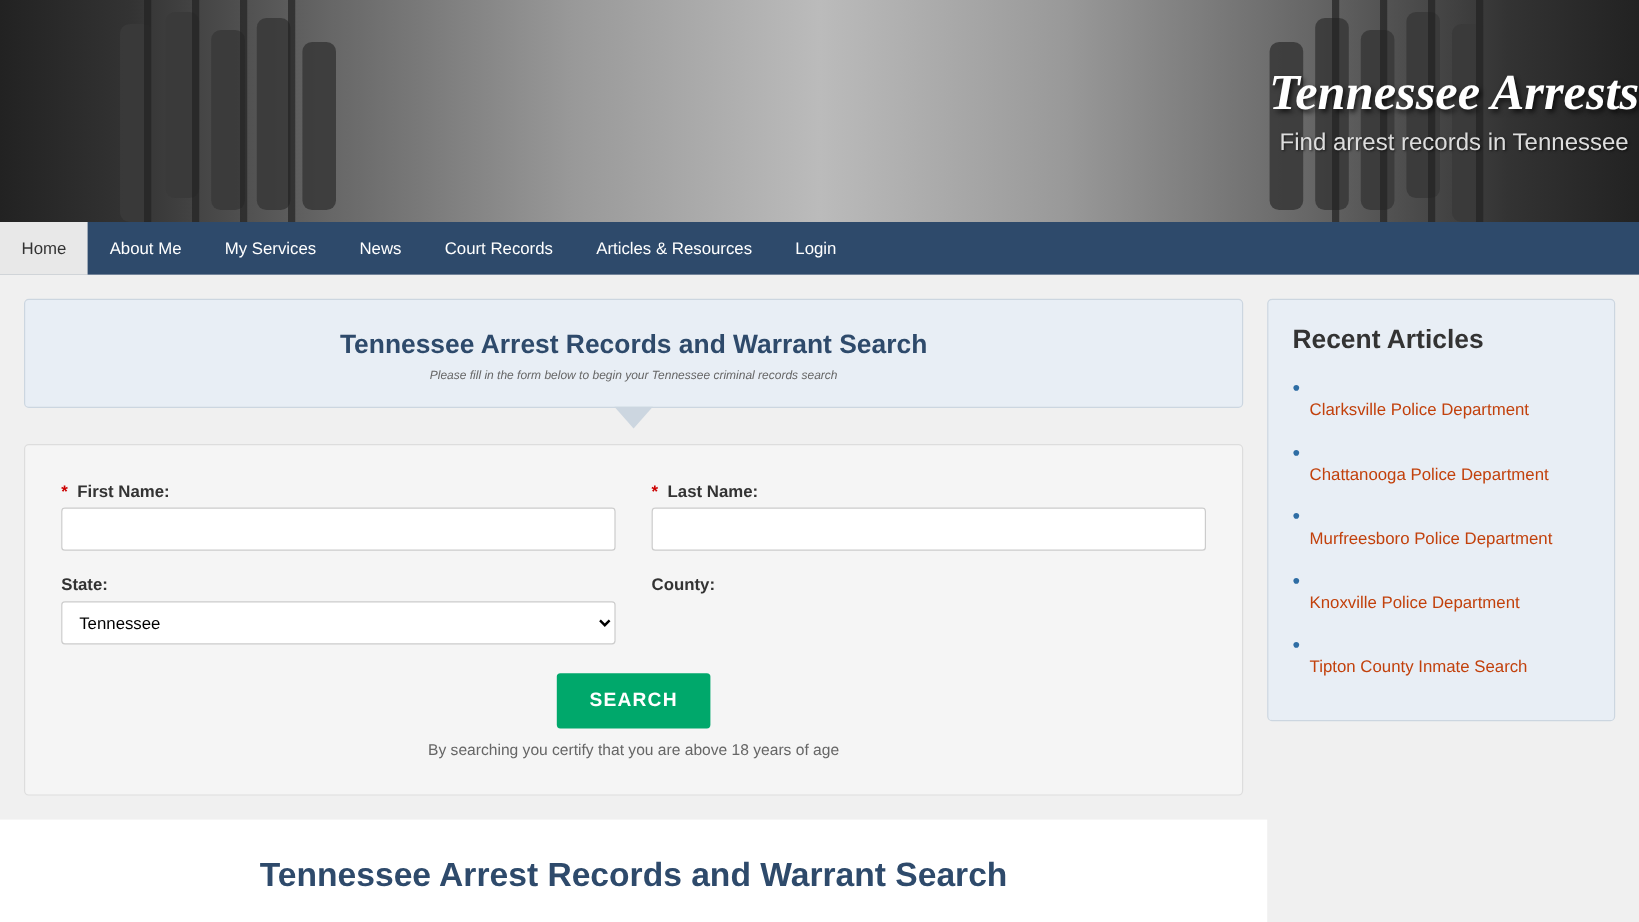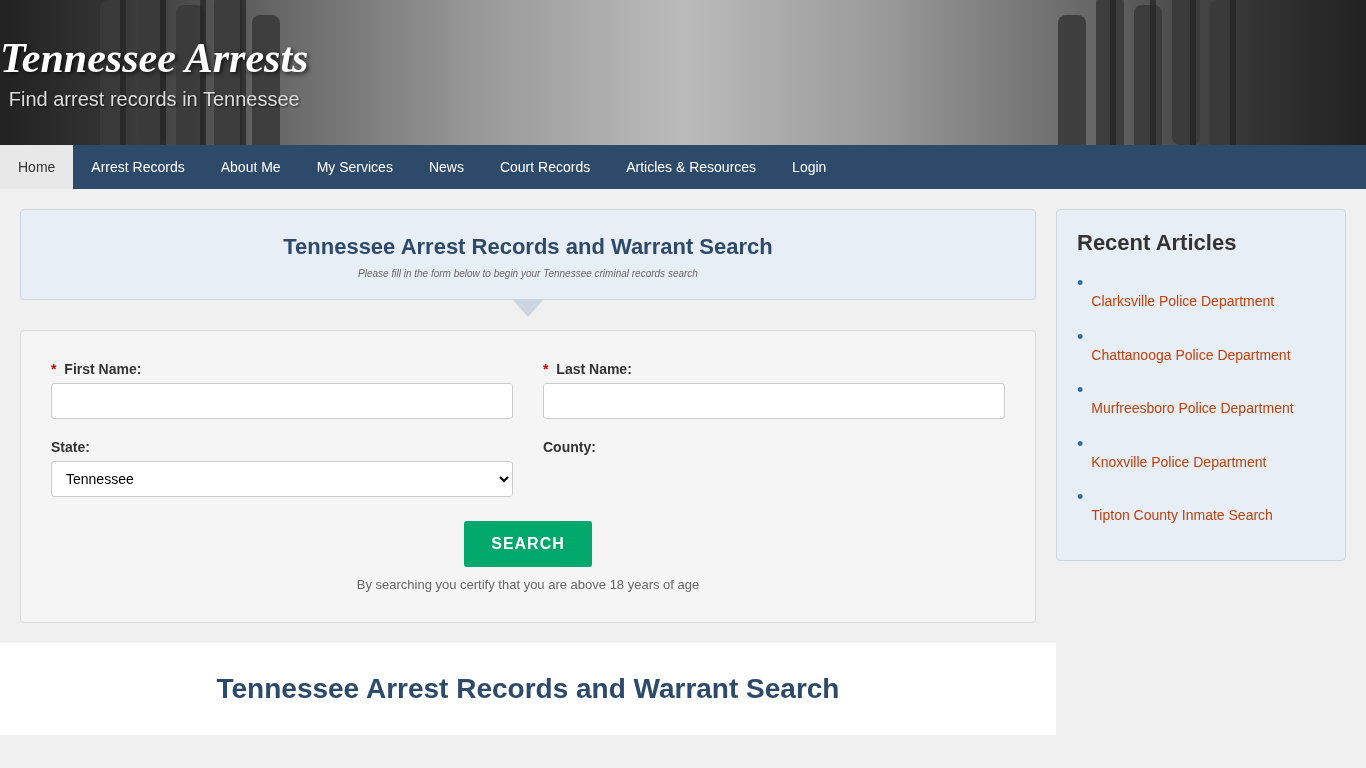--- a/index.html
+++ b/index.html
@@ -1,25 +1,25 @@
 <!DOCTYPE html>
 <html><head>
   <meta charset="utf-8">
   <style>
     * { margin: 0; padding: 0; box-sizing: border-box; }
     body { font-family: Arial, sans-serif; background: #f0f0f0; width: 1366px; }
 
     
     .header {
       position: relative;
-      height: 145px;
+      height: 185px;
       background: #888;
       overflow: hidden;
       display: flex;
-      align-items: flex-start;
+      align-items: flex-end;
       justify-content: center;
       flex-direction: column;
     }
     .header-content {
       position: relative;
       z-index: 2;
       text-align: center;
     }
     .header-title {
       font-size: 42px;
@@ -273,21 +273,20 @@
     <rect x="1110" y="0" width="6" height="185" fill="#222" opacity="0.7"></rect>
   </svg>
   <div class="header-content">
     <div class="header-title">Tennessee Arrests</div>
     <div class="header-subtitle">Find arrest records in Tennessee</div>
   </div>
 </div>
 
 <nav class="navbar">
   <a class="nav-item active">Home</a>
-  <a class="nav-item">Arrest Records</a>
   <a class="nav-item">About Me</a>
   <a class="nav-item">My Services</a>
   <a class="nav-item">News</a>
   <a class="nav-item">Court Records</a>
   <a class="nav-item">Articles &amp; Resources</a>
   <a class="nav-item">Login</a>
 </nav>
 
 <div class="main-container">
 

